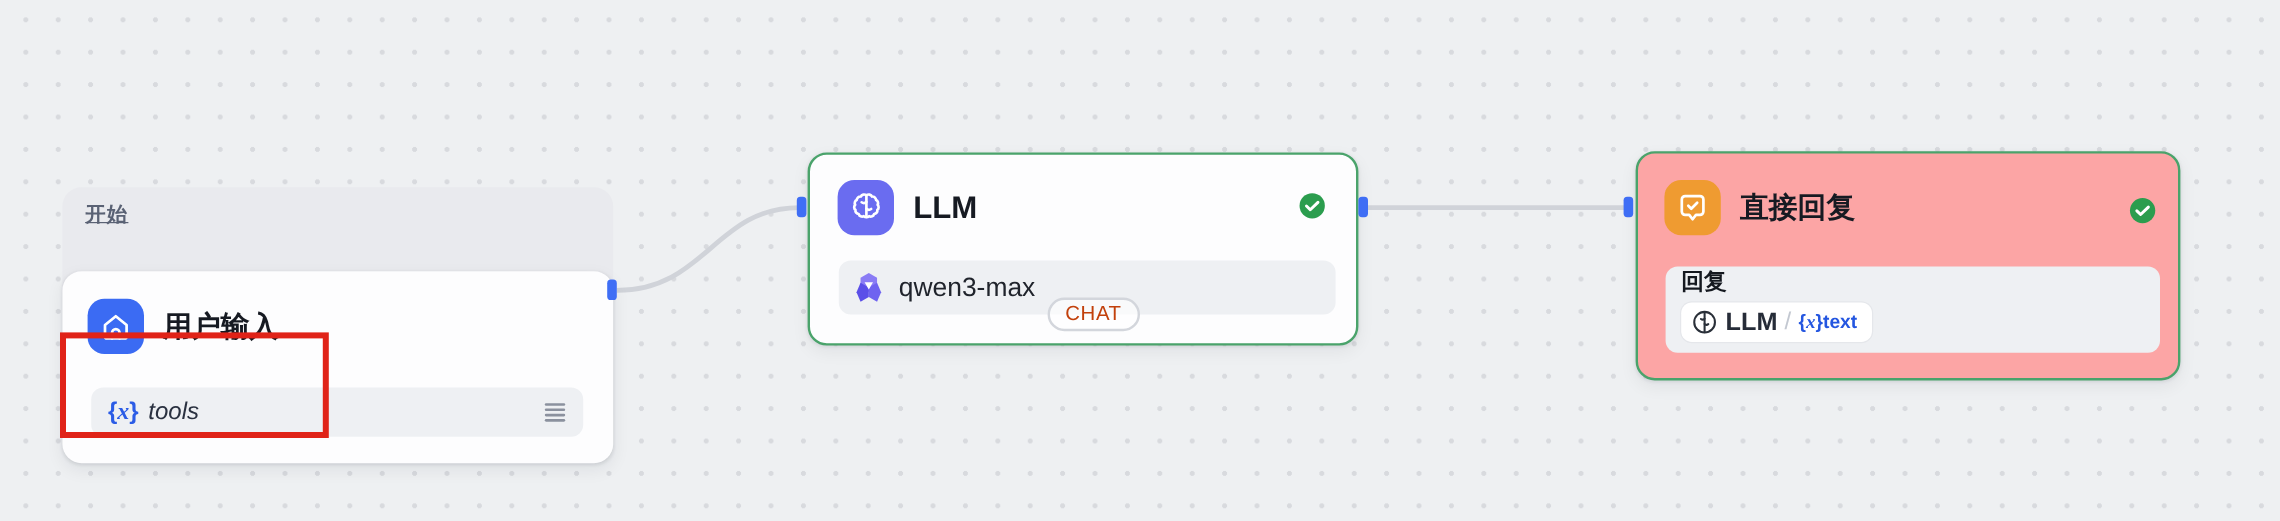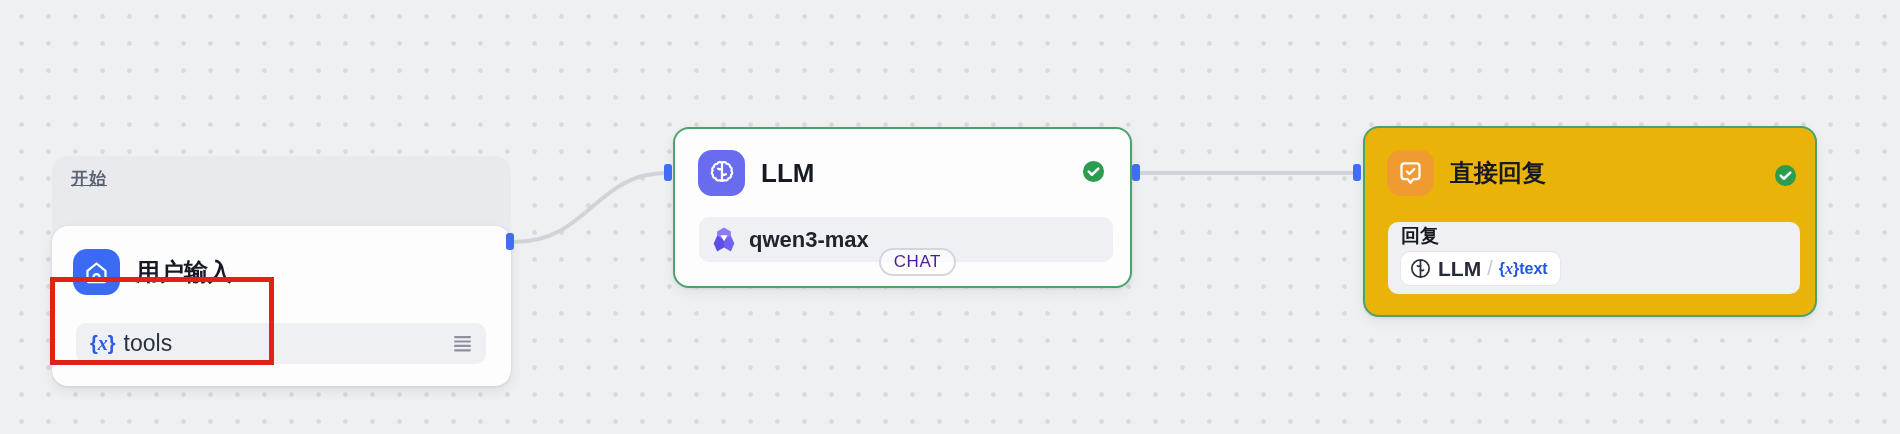--- a/index.html
+++ b/index.html
@@ -49,44 +49,44 @@
   .icon-orange { background: #ef9b31; }
   .node-title { font-size: 24px; font-weight: 700; color: #161a22; }
 
   .field {
     position: absolute; background: #eef0f3; border-radius: 10px;
     display: flex; align-items: center;
   }
   .tools-field { left: 24px; top: 97px; width: 410px; height: 41px; padding: 0 14px; }
   .var-token { font-size: 20px; color: #2b5ce6; font-weight: 600; white-space: nowrap; }
   .var-token .xi { font-style: italic; font-family: "Liberation Serif", serif; font-weight: 700; }
-  .var-name { font-size: 23px; color: #2a3140; margin-left: 8px; }
+  .var-name { font-size: 20px; color: #2a3140; margin-left: 8px; font-style: italic; }
   .spacer { flex: 1; }
 
   
   .llm-node {
     position: absolute; left: 673px; top: 127px; width: 459px; height: 161px;
     background: #fdfdfe; border: 2px solid #4aa36b; border-radius: 16px;
     box-shadow: 0 1px 3px rgba(16,24,40,.08), 0 5px 14px rgba(16,24,40,.06);
     z-index: 3;
   }
   .llm-node .node-header { left: 23px; top: 21px; }
   .llm-title { font-size: 26px; }
   .status-check { position: absolute; width: 23px; height: 23px; }
   .model-field { left: 24px; top: 88px; width: 414px; height: 45px; padding: 0 10px; gap: 10px; }
-  .model-name { font-size: 22px; color: #20242c; font-weight: 700; }
+  .model-name { font-size: 22px; color: #20242c; font-weight: 400; }
   .chat-badge {
     border: 2px solid #d3d6dc; border-radius: 999px; background: rgba(255,255,255,.65);
-    padding: 2px 13px; font-size: 17px; color: #4c1d95; letter-spacing: .5px; font-weight: 500; margin-top: 44px;
+    padding: 2px 13px; font-size: 17px; color: #c2410c; letter-spacing: .5px; font-weight: 500; margin-top: 44px;
   }
 
   
   .reply-node {
     position: absolute; left: 1363px; top: 126px; width: 454px; height: 191px;
-    background: #eab308; border: 2px solid #4aa36b; border-radius: 16px;
+    background: #fca5a5; border: 2px solid #4aa36b; border-radius: 16px;
     box-shadow: 0 1px 3px rgba(16,24,40,.08), 0 5px 14px rgba(16,24,40,.06);
     z-index: 3;
   }
   .reply-node .node-header { left: 22px; top: 22px; }
   .reply-field {
     left: 23px; top: 94px; width: 412px; height: 72px;
     display: block; padding: 2px 13px;
   }
   .reply-label { font-size: 19px; font-weight: 700; color: #14181f; line-height: 24px; }
   .ref-chip {

